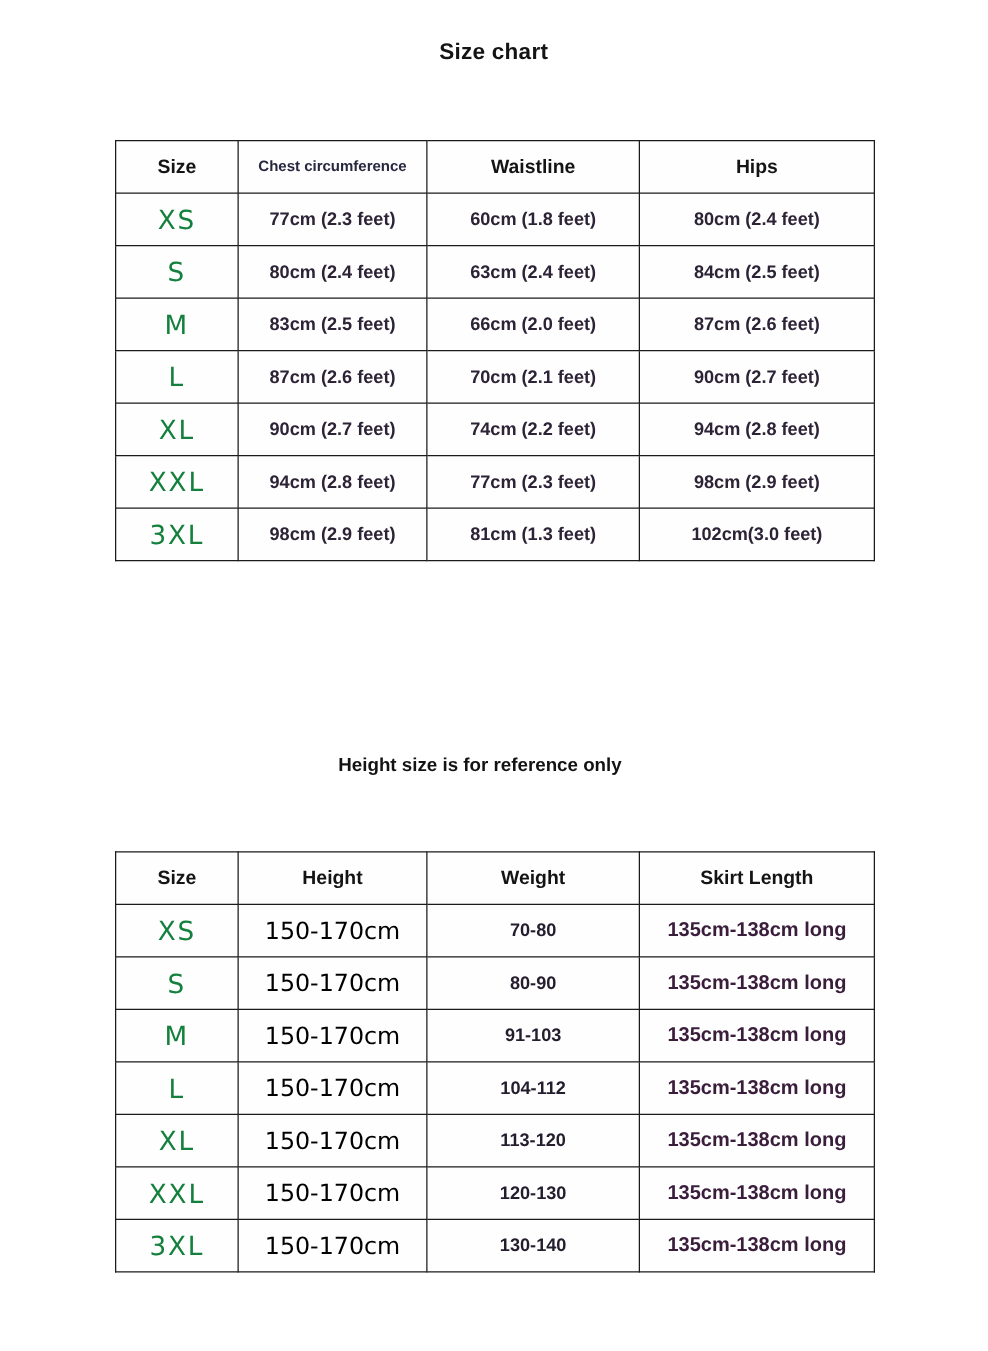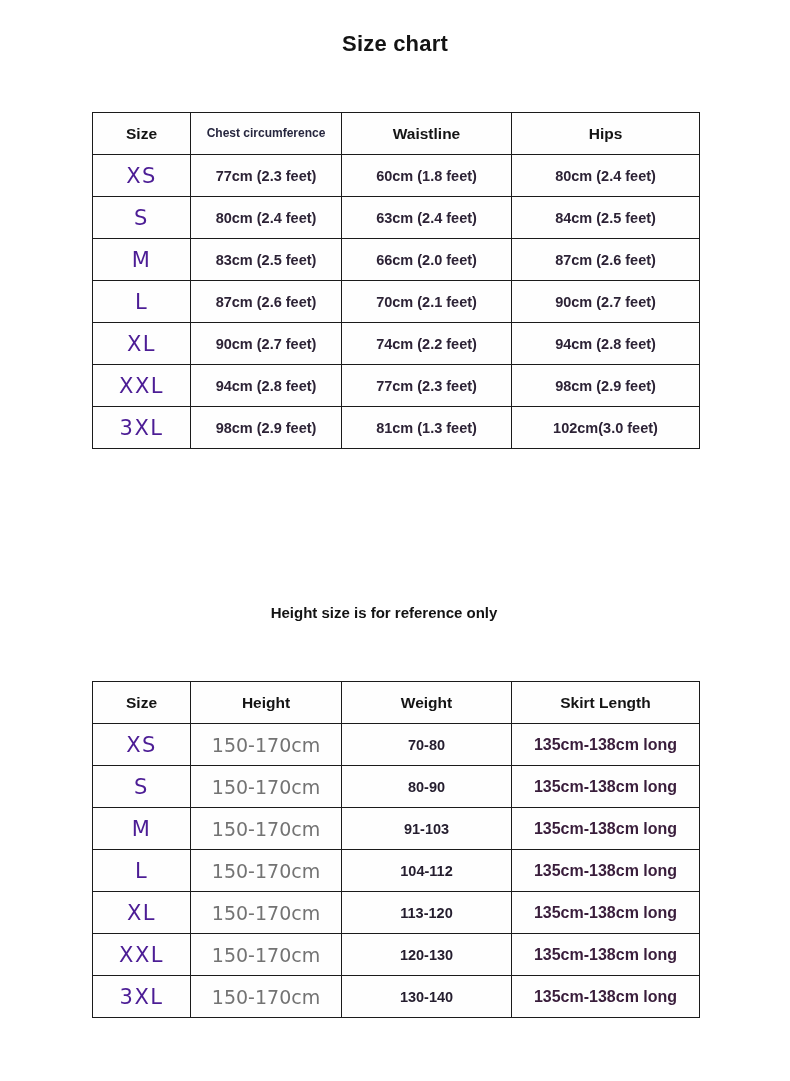--- a/index.html
+++ b/index.html
@@ -14,21 +14,21 @@
     font-family: "Liberation Sans", "DejaVu Sans", sans-serif;
     color: #111;
     overflow: hidden;
   }
   .page-title {
     position: absolute;
     top: 31px;
     left: 0;
     width: 790px;
     text-align: center;
-    font-size: 22px;
+    font-size: 18px;
     font-weight: bold;
     color: #141414;
     letter-spacing: 0.2px;
   }
   .ref-note {
     position: absolute;
     top: 604px;
     left: 0;
     width: 790px;
     text-align: center;
@@ -67,33 +67,33 @@
   .h-chest {
     font-size: 12px;
     font-weight: bold;
     color: #27273f;
     line-height: 1.3;
     padding: 0 20px;
   }
   .cell-size {
     font-size: 21px;
     font-weight: 400;
-    color: #4c1d95;
+    color: #15803d;
     letter-spacing: 1.5px;
     font-family: "DejaVu Sans", sans-serif;
   }
   .cell-val {
     font-size: 14.5px;
     font-weight: bold;
     color: #2d2336;
   }
   .cell-height {
     font-size: 19px;
     font-weight: 400;
-    color: #737373;
+    color: #000000;
     font-family: "DejaVu Sans", sans-serif;
   }
   .cell-weight {
     font-size: 14.5px;
     font-weight: bold;
     color: #241d2e;
     padding-right: 44px;
   }
   .cell-skirt {
     font-size: 16px;

